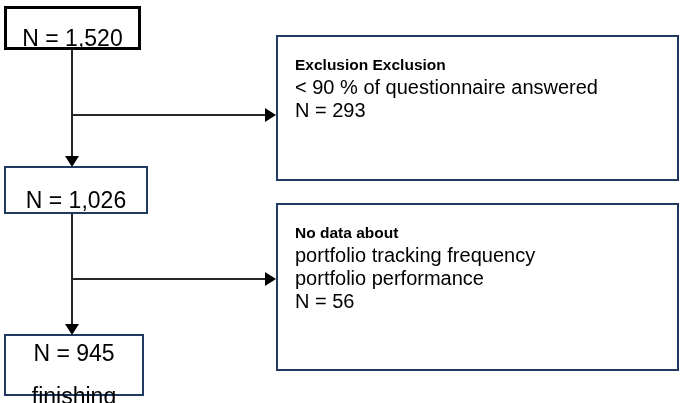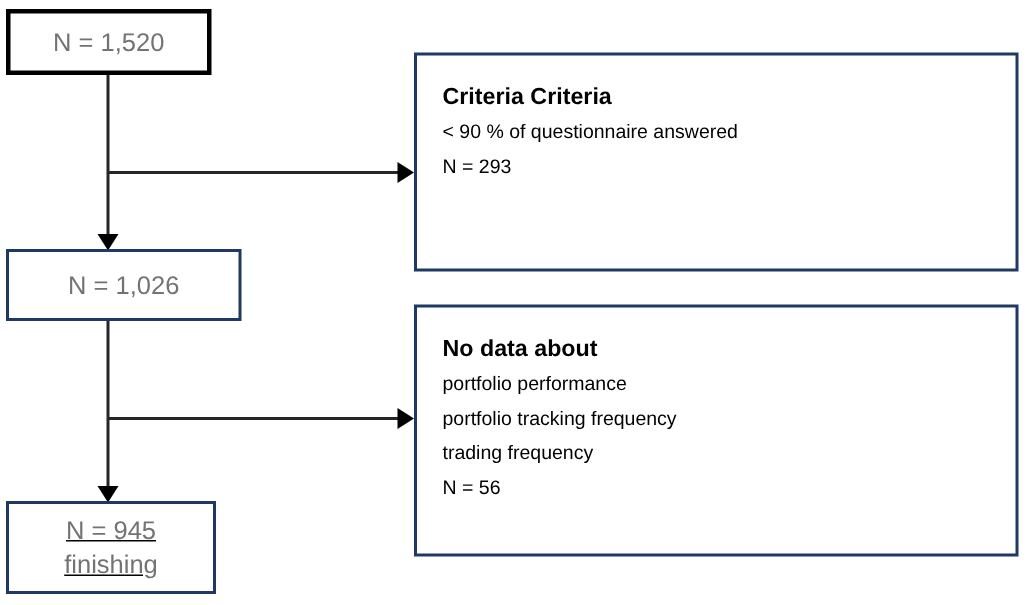--- a/index.html
+++ b/index.html
@@ -35,44 +35,45 @@
     align-items: center;
     text-align: center;
   }
   .box.right {
     align-items: flex-start;
     justify-content: flex-start;
     text-align: left;
   }
 
   .count-line {
-    font-size: 17px;
-    color: #737373;
+    font-size: 23px;
+    color: #000000;
     line-height: 23px;
     white-space: nowrap;
+    margin-top: 20px;
   }
 
   .detail-title {
     font-size: 15.5px;
     font-weight: bold;
     color: #000000;
     line-height: 23px;
     white-space: nowrap;
   }
   .detail-line {
-    font-size: 13px;
+    font-size: 20px;
     color: #000000;
     line-height: 23px;
     white-space: nowrap;
   }
 
   
   #box-total      { left: 4px;   top: 6px;   width: 137px; height: 44px; }
-  #box-eligible   { left: 4px;   top: 166px; width: 157px; height: 48px; }
-  #box-included   { left: 4px;   top: 334px; width: 140px; height: 62px; text-decoration: underline; }
+  #box-eligible   { left: 4px;   top: 166px; width: 144px; height: 48px; }
+  #box-included   { left: 4px;   top: 334px; width: 140px; height: 62px; }
 
   #box-exclusion  { left: 276px; top: 35px;  width: 403px; height: 146px; padding: 16px 0 0 17px; }
   #box-nodata     { left: 276px; top: 203px; width: 403px; height: 168px; padding: 16px 0 0 17px; text-align: center; }
 
   
   .vline {
     position: absolute;
     width: 2px;
     background: #262626;
   }
@@ -133,26 +134,25 @@
 
   <div class="hline" id="hline-2"></div>
   <div class="arrow-right" id="arrowhead-h2"></div>
 
   <div class="box left" id="box-included">
     <div class="count-line">N = 945</div>
     <div class="count-line">finishing</div>
   </div>
 
   <div class="box right" id="box-exclusion">
-    <div class="detail-title">Criteria Criteria</div>
+    <div class="detail-title">Exclusion Exclusion</div>
     <div class="detail-line">&lt; 90 % of questionnaire answered</div>
     <div class="detail-line">N = 293</div>
   </div>
 
   <div class="box right" id="box-nodata">
     <div class="detail-title">No data about</div>
+    <div class="detail-line">portfolio tracking frequency</div>
     <div class="detail-line">portfolio performance</div>
-    <div class="detail-line">portfolio tracking frequency</div>
-    <div class="detail-line">trading frequency</div>
     <div class="detail-line">N = 56</div>
   </div>
 
 </div>
 
 </body></html>

